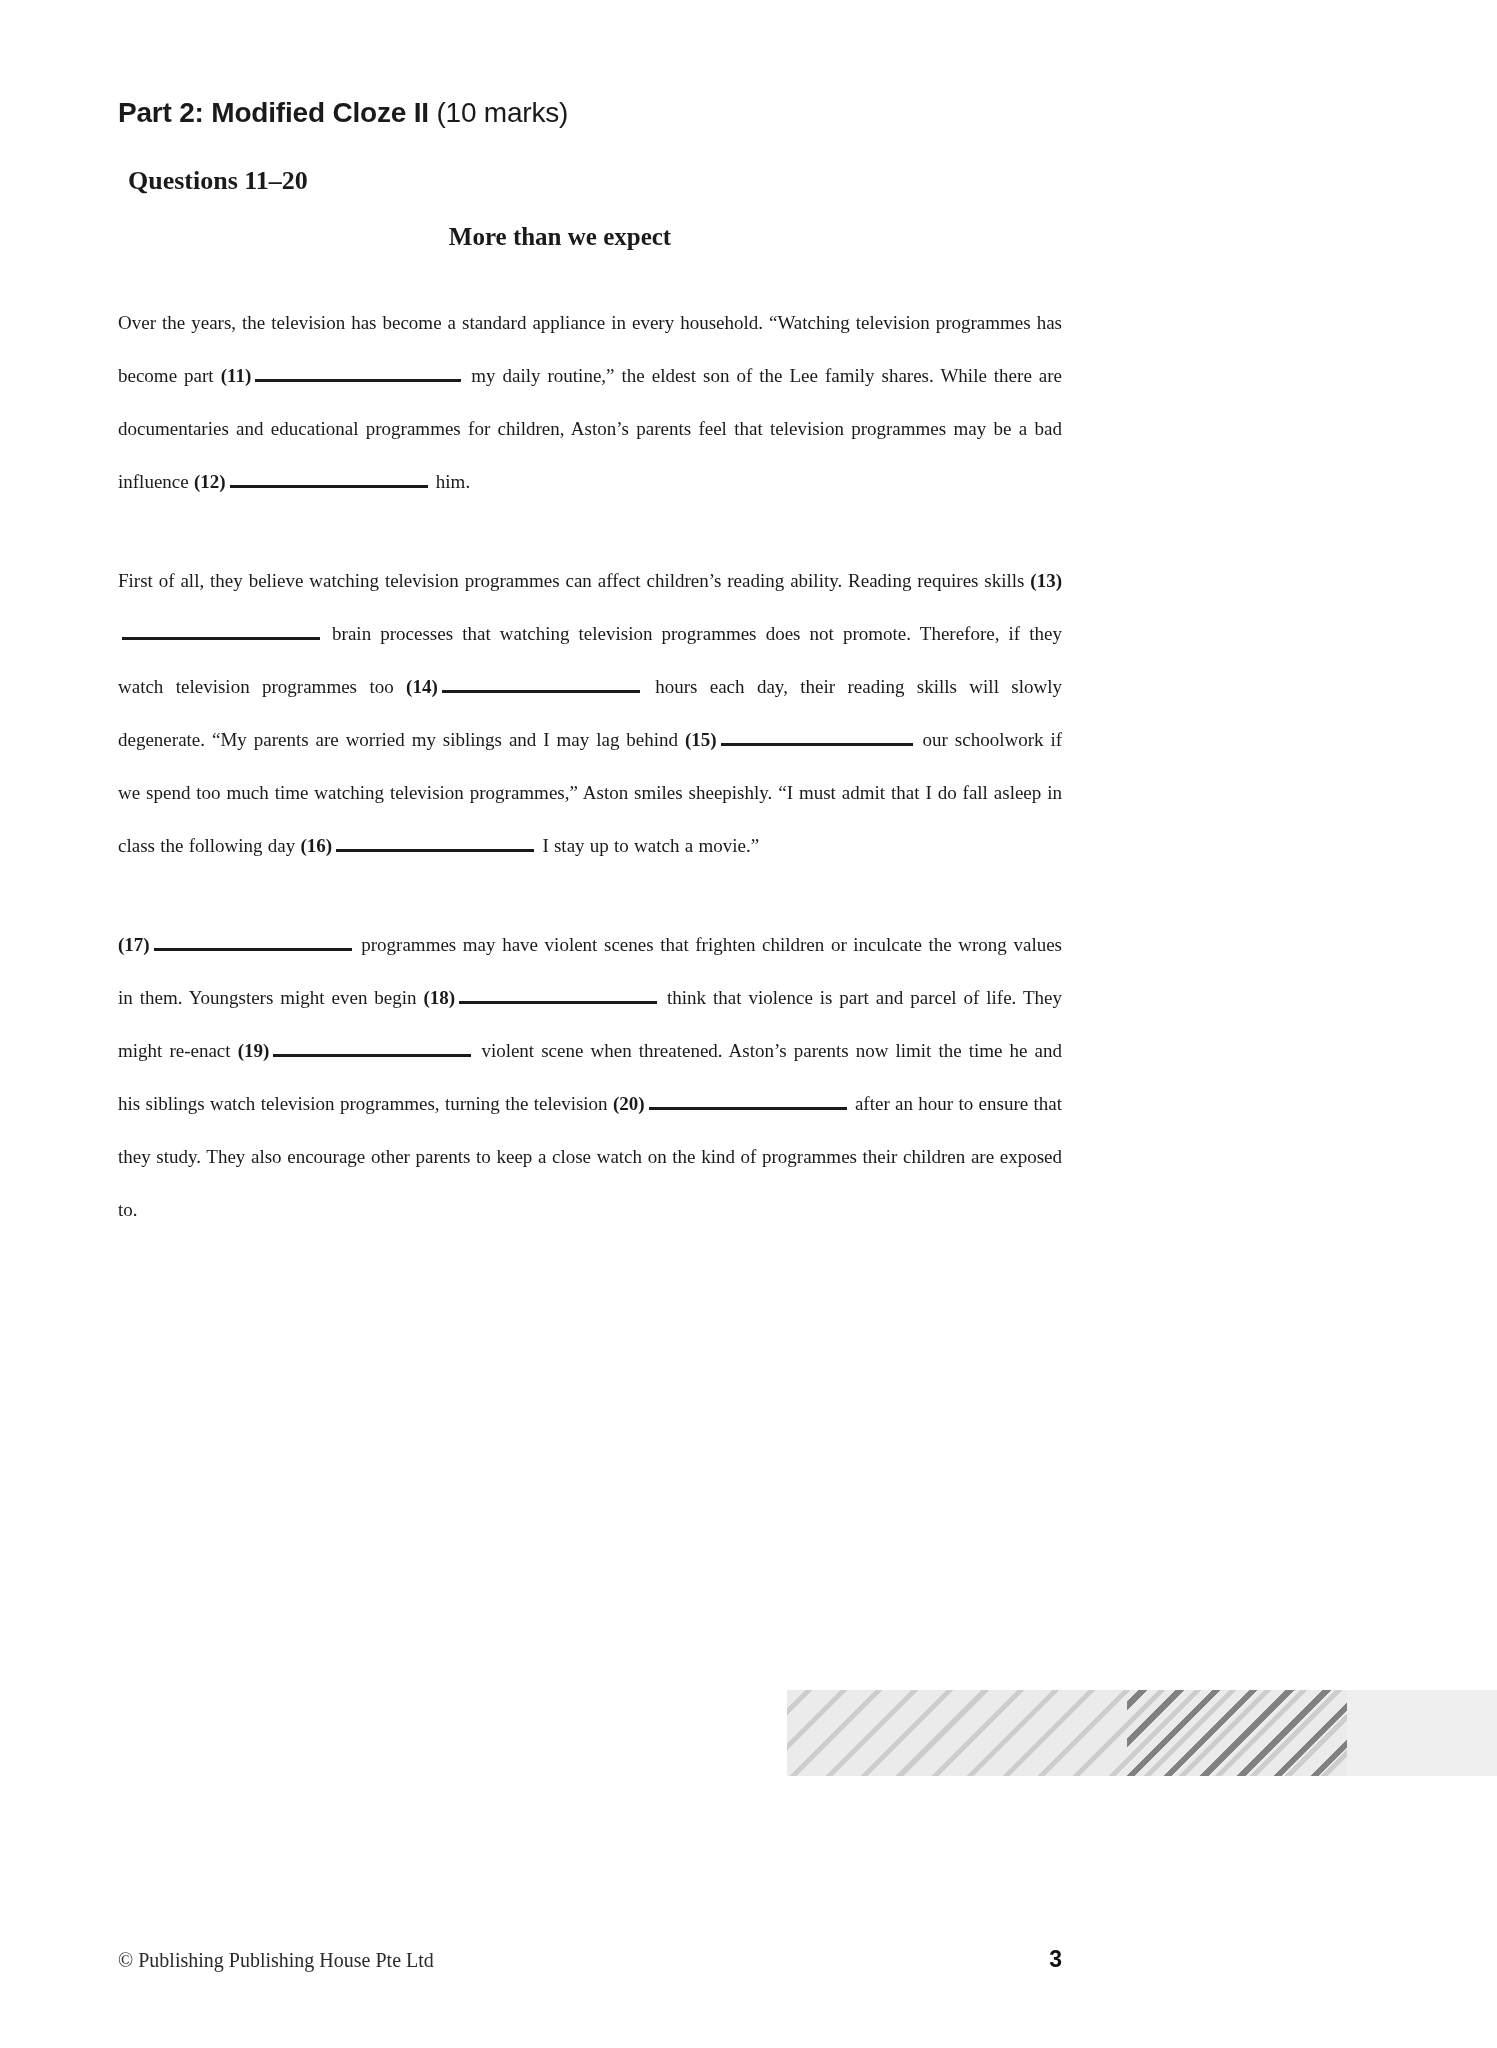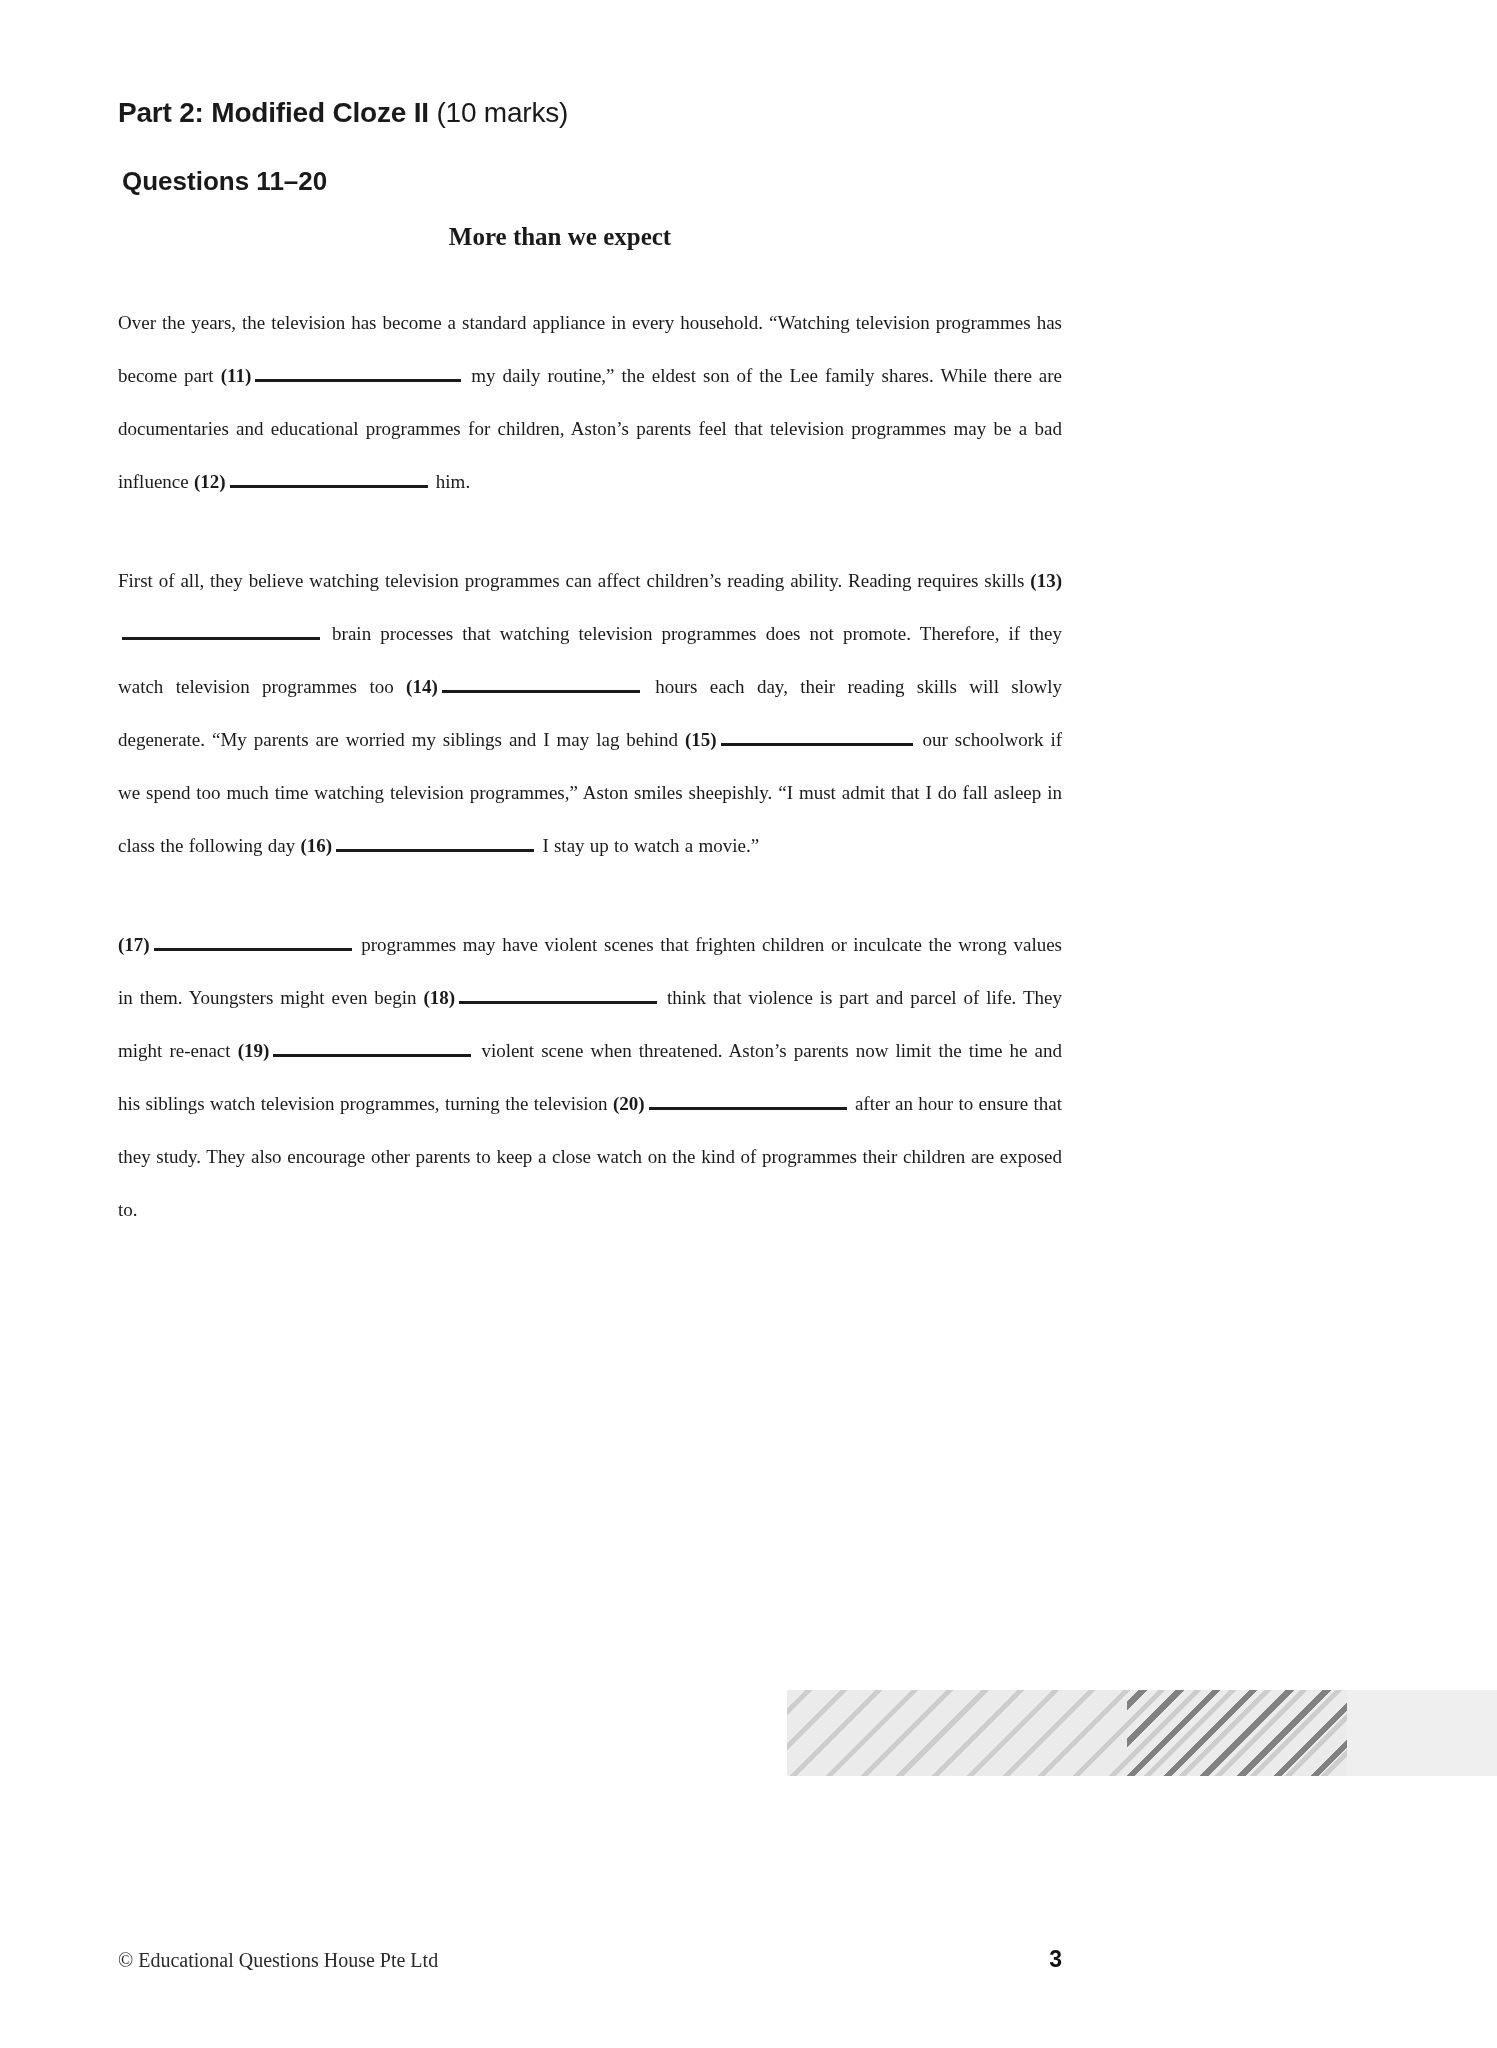--- a/index.html
+++ b/index.html
@@ -41,25 +41,25 @@
     letter-spacing: -0.2px;
   }
   .part-heading .strong {
     font-weight: bold;
   }
   .part-heading .marks {
     font-weight: normal;
   }
 
   .questions-range {
-    font-family: Liberation Sans, sans-serif;
+    font-family: Liberation Serif, serif;
     font-weight: bold;
     font-size: 26px;
     line-height: 30px;
-    margin: 0 0 26px 4px;
+    margin: 0 0 26px 10px;
   }
 
   .instructions {
     font-size: 25px;
     line-height: 39px;
     text-align: justify;
     text-justify: inter-word;
     margin: 0 0 42px 0;
     hyphens: none;
   }
@@ -188,21 +188,21 @@
       <p><span>Over the years, the television has become a standard appliance in every household. “Watching television programmes has become part </span><span class="qnum">(11)</span><span class="blank w-long"></span><span> my daily routine,” the eldest son of the Lee family shares. While there are documentaries and educational programmes for children, Aston’s parents feel that television programmes may be a bad influence </span><span class="qnum">(12)</span><span class="blank w-med"></span><span> him.</span></p>
 
       <p><span>First of all, they believe watching television programmes can affect children’s reading ability. Reading requires skills </span><span class="qnum">(13)</span><span class="blank w-med"></span><span> brain processes that watching television programmes does not promote. Therefore, if they watch television programmes too </span><span class="qnum">(14)</span><span class="blank w-med"></span><span> hours each day, their reading skills will slowly degenerate. “My parents are worried my siblings and I may lag behind </span><span class="qnum">(15)</span><span class="blank w-short"></span><span> our schoolwork if we spend too much time watching television programmes,” Aston smiles sheepishly. “I must admit that I do fall asleep in class the following day </span><span class="qnum">(16)</span><span class="blank w-med"></span><span> I stay up to watch a movie.”</span></p>
 
       <p><span class="qnum">(17)</span><span class="blank w-med"></span><span> programmes may have violent scenes that frighten children or inculcate the wrong values in them. Youngsters might even begin </span><span class="qnum">(18)</span><span class="blank w-med"></span><span> think that violence is part and parcel of life. They might re-enact </span><span class="qnum">(19)</span><span class="blank w-med"></span><span> violent scene when threatened. Aston’s parents now limit the time he and his siblings watch television programmes, turning the television </span><span class="qnum">(20)</span><span class="blank w-med"></span><span> after an hour to ensure that they study. They also encourage other parents to keep a close watch on the kind of programmes their children are exposed to.</span></p>
 
     </div>
   </div>
 
   <div class="footer">
-    <span class="copyright">© Educational Questions House Pte Ltd</span>
+    <span class="copyright">© Publishing Publishing House Pte Ltd</span>
     <span class="page-number">3</span>
   </div>
 
   <div class="corner-band">
     <div class="stripes"></div>
     <div class="stripes-dark"></div>
     <div class="notch"></div>
   </div>
 
 </div>

